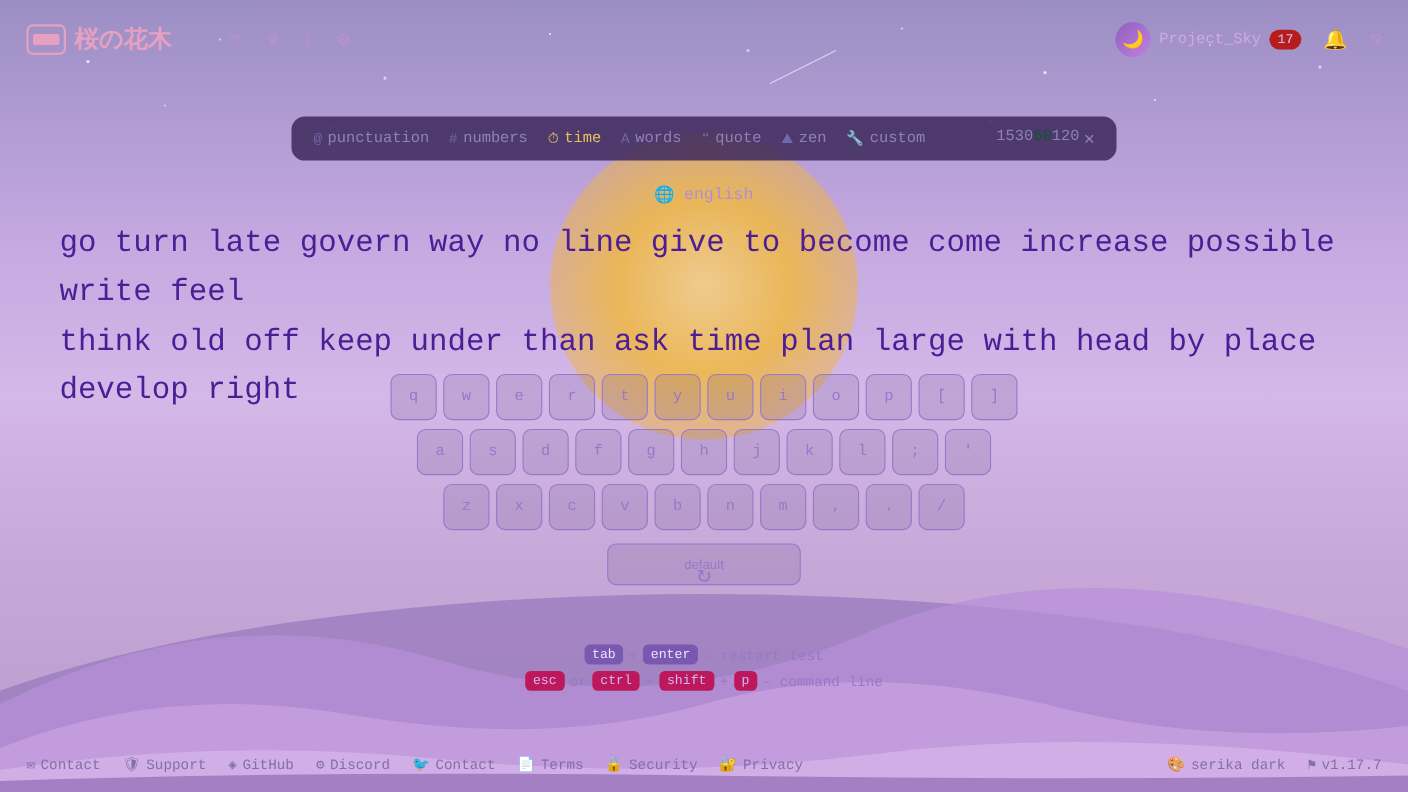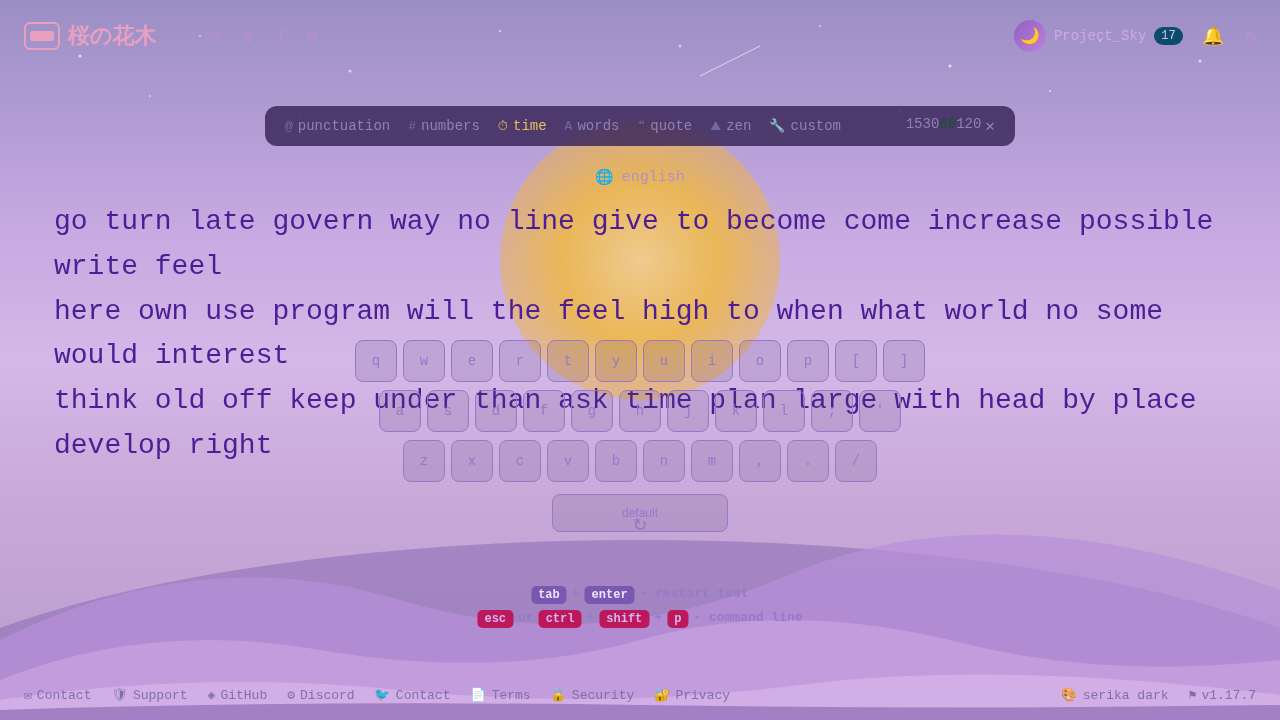--- a/index.html
+++ b/index.html
@@ -118,21 +118,21 @@
       width: 32px;
       height: 32px;
       border-radius: 50%;
       background: linear-gradient(135deg, #9060c0, #c080e0);
       display: flex;
       align-items: center;
       justify-content: center;
       font-size: 16px;
     }
     .level-badge {
-      background: #0c4a6e;
+      background: #b91c1c;
       color: #d0c0f0;
       padding: 2px 7px;
       border-radius: 10px;
       font-size: 12px;
       font-family: Liberation Mono, monospace;
     }
     .header-action-icon {
       color: #c090d0;
       font-size: 18px;
       cursor: pointer;
@@ -284,25 +284,24 @@
       left: 50%;
       transform: translateX(-50%);
       z-index: 10;
       text-align: center;
       color: #9878c8;
       font-size: 13px;
       font-family: 'Courier New', monospace;
     }
     .shortcut-line {
       display: flex;
-      align-items: flex-start;
+      align-items: flex-end;
       justify-content: center;
       gap: 5px;
       margin-bottom: 6px;
-      font-weight: bold;
     }
     .kbd {
       background: #be185d;
       color: #d0b8f0;
       padding: 2px 7px;
       border-radius: 5px;
       font-size: 12px;
       font-family: 'Courier New', monospace;
     }
     .kbd.highlight {
@@ -464,21 +463,20 @@
   </div>
 </div>
 
 <div class="language-selector">
   <span>🌐</span>
   <span>english</span>
 </div>
 
 <div class="typing-area">
   <div>go turn late govern way no line give to become come increase possible write feel</div>
-  <div>here own use program will the feel high to when what world no some would interest</div>
   <div>think old off keep under than ask time plan large with head by place develop right</div>
 </div>
 
 <div class="keyboard">
   <div class="key-row">
     <div class="key">q</div>
     <div class="key">w</div>
     <div class="key">e</div>
     <div class="key">r</div>
     <div class="key">t</div>

